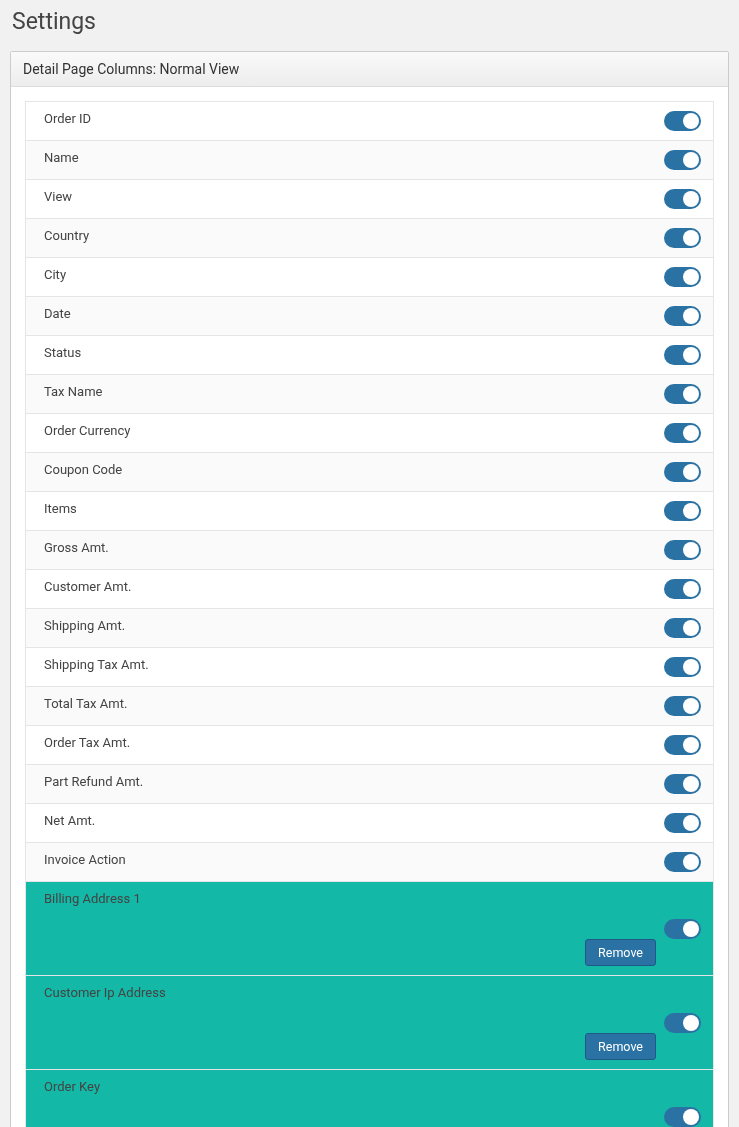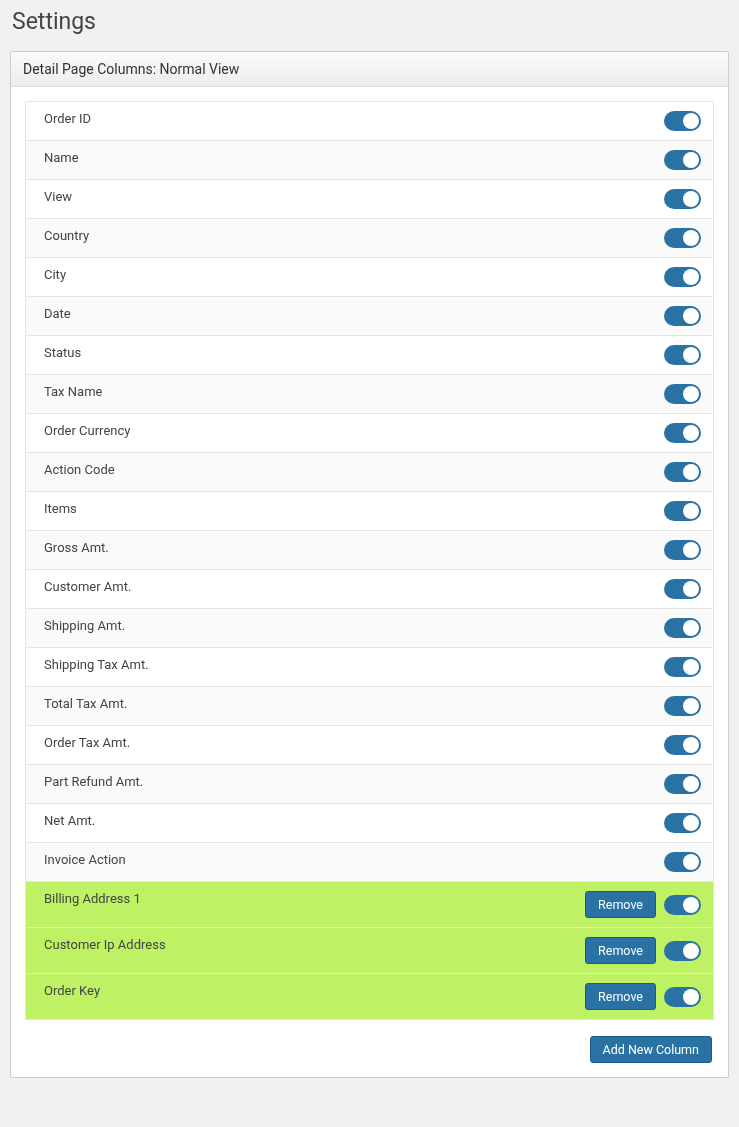--- a/index.html
+++ b/index.html
@@ -48,21 +48,21 @@
       color: #444;
       min-height: 37px;
     }
     .column-row:first-child {
       border-top: 1px solid #e5e5e5;
     }
     .column-row:nth-child(even) {
       background: #fafafa;
     }
     .column-row.custom {
-      background: #bef264;
+      background: #14b8a6;
     }
     .row-right {
       display: flex;
       align-items: center;
       gap: 8px;
     }
     .toggle {
       position: relative;
       width: 37px;
       height: 20px;
@@ -85,20 +85,21 @@
       display: inline-block;
       padding: 5px 12px;
       background: #2a72a4;
       color: #fff;
       font-size: 12.5px;
       border: 1px solid #1e5a85;
       border-radius: 3px;
       cursor: pointer;
       text-align: center;
       font-family: inherit;
+      margin-top: 48px;
     }
     .footer-actions {
       display: flex;
       justify-content: flex-end;
       margin-top: 16px;
       padding-right: 2px;
     }
   </style>
 </head>
 <body>
@@ -157,21 +158,21 @@
             <span class="toggle"></span>
           </div>
         </div>
         <div class="column-row">
           <span>Order Currency</span>
           <div class="row-right">
             <span class="toggle"></span>
           </div>
         </div>
         <div class="column-row">
-          <span>Action Code</span>
+          <span>Coupon Code</span>
           <div class="row-right">
             <span class="toggle"></span>
           </div>
         </div>
         <div class="column-row">
           <span>Items</span>
           <div class="row-right">
             <span class="toggle"></span>
           </div>
         </div>

